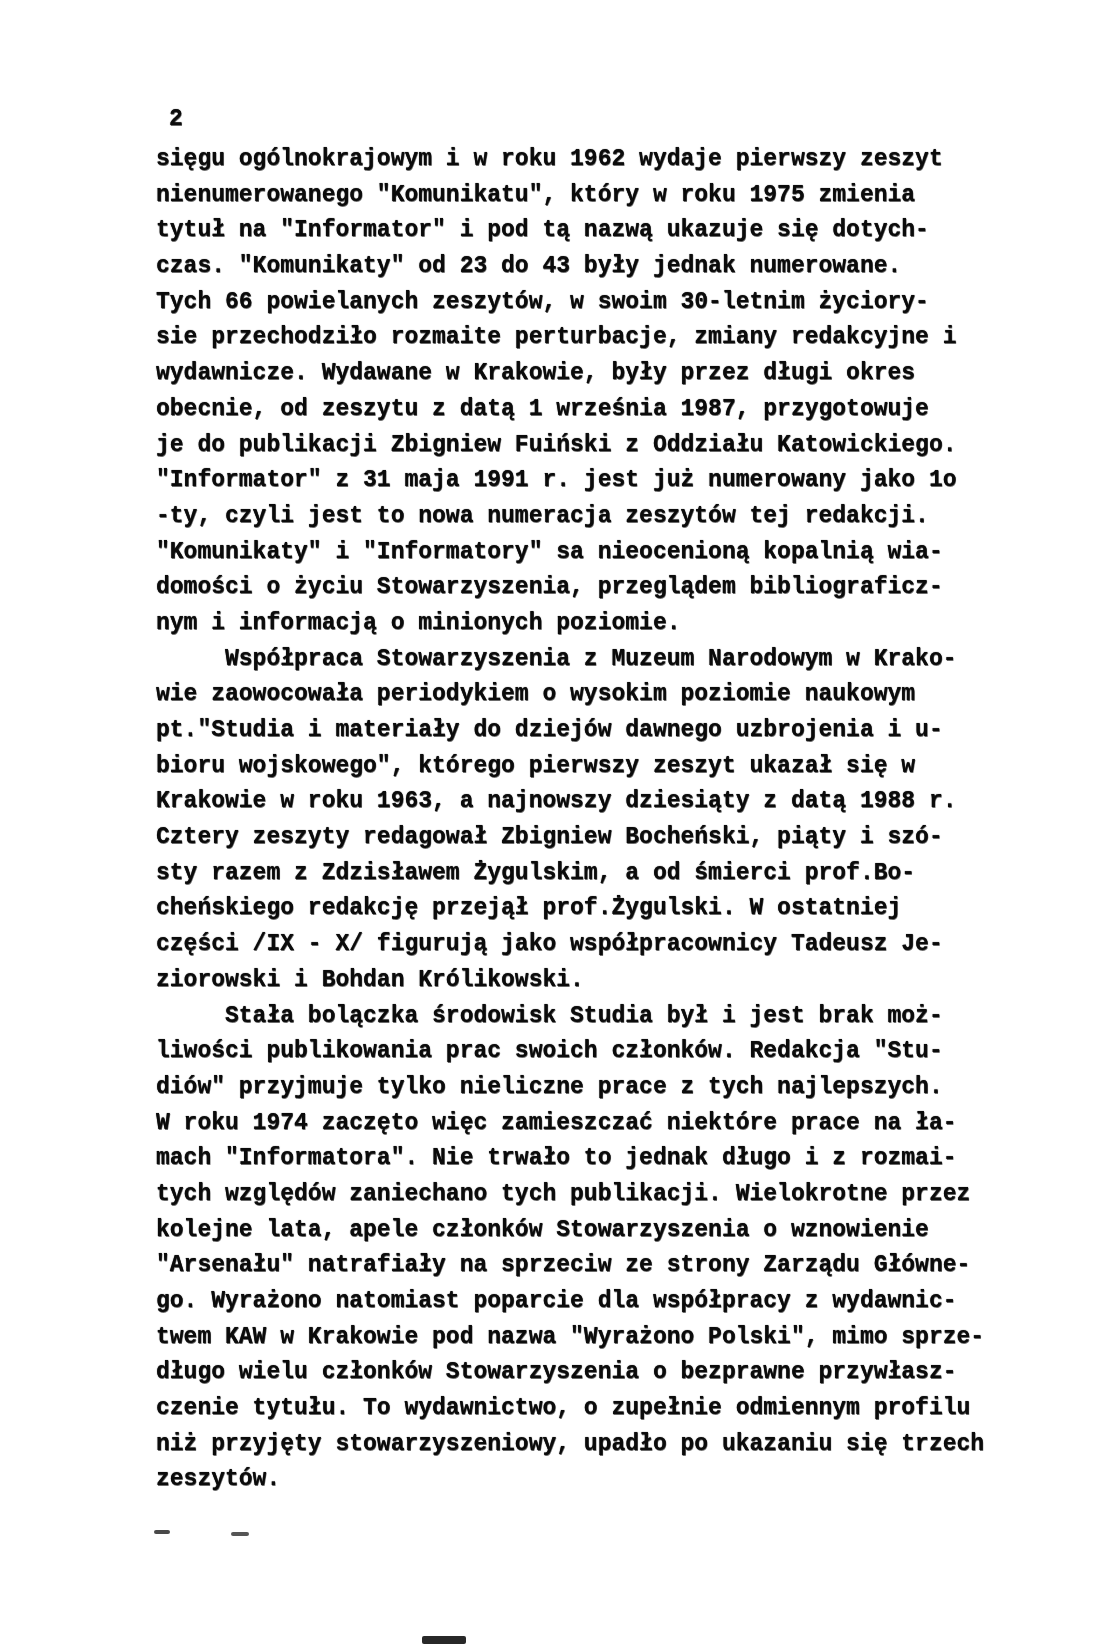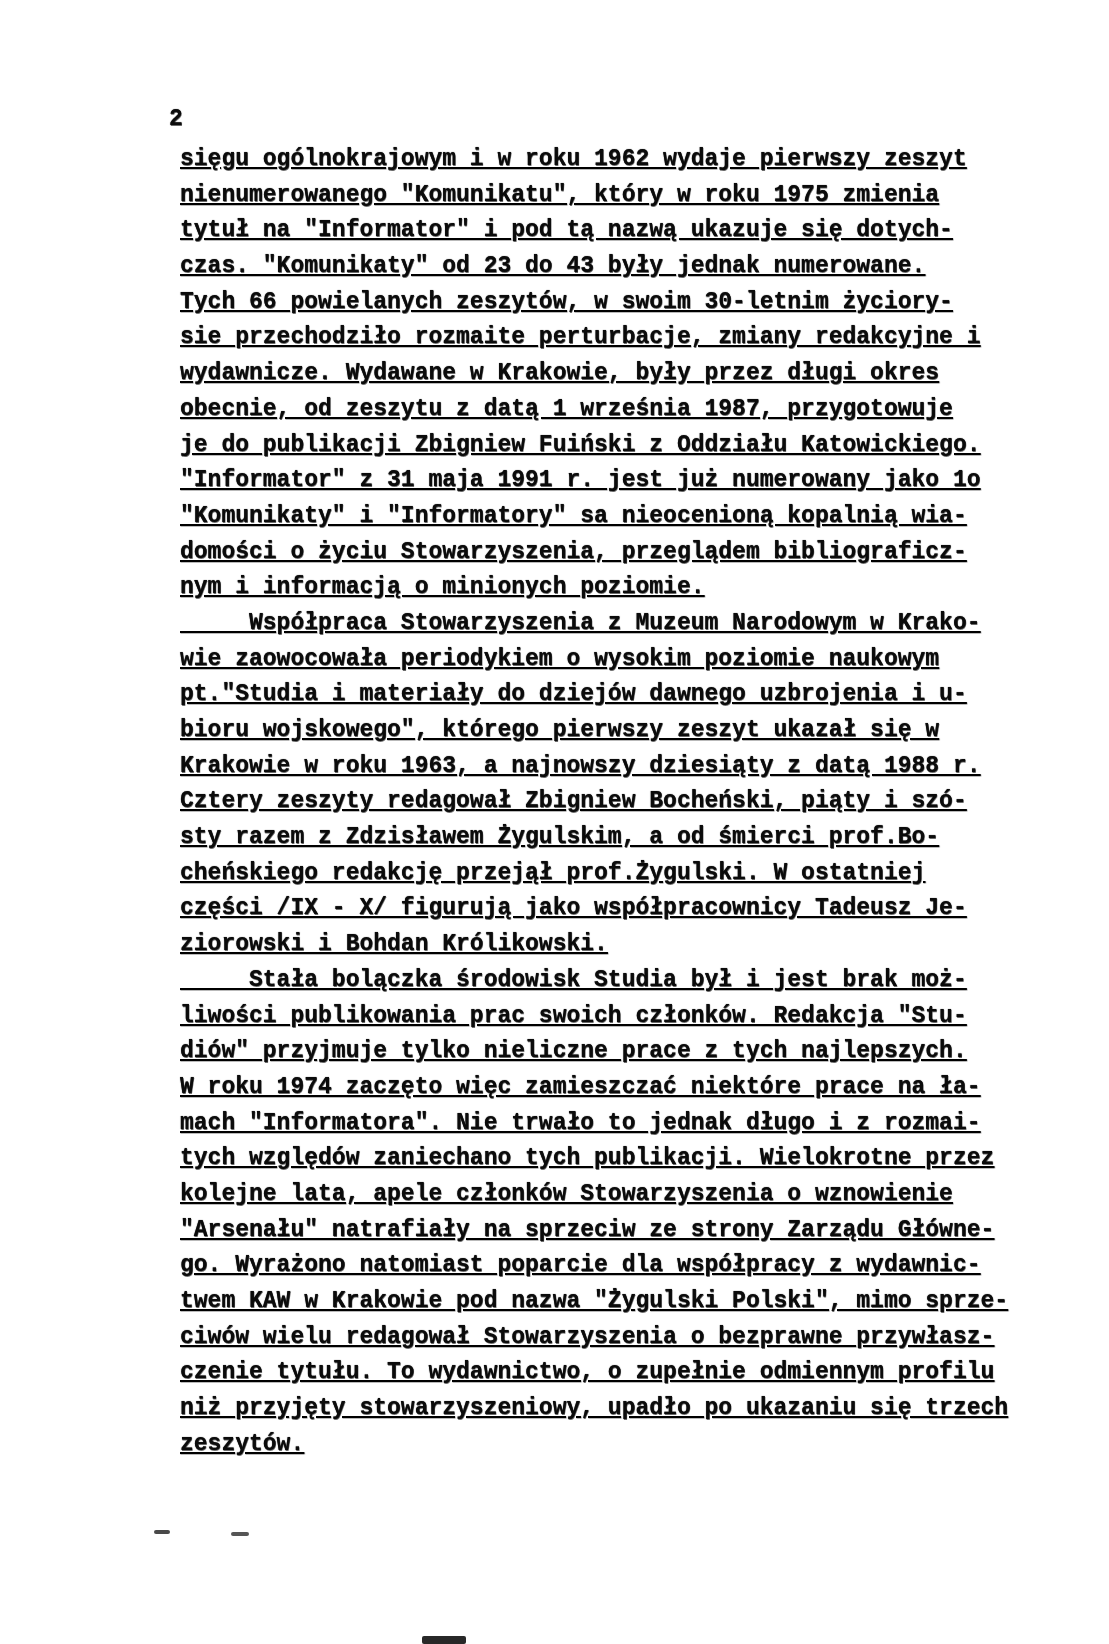--- a/index.html
+++ b/index.html
@@ -22,23 +22,22 @@
   .page-number {
     position: absolute;
     left: 169px;
     top: 106px;
     font: 700 23px "Liberation Mono", "DejaVu Sans Mono", monospace;
     color: #0b0b0b;
     text-shadow: 0 0 1px rgba(0,0,0,0.75), 0.5px 0.5px 0 rgba(0,0,0,0.55);
   }
   .text-block {
     position: absolute;
-    left: 180px;
+    left: 156px;
     top: 146px;
-    text-decoration: underline;
   }
   .line {
     height: 35.7px;
     line-height: 35.7px;
     white-space: pre;
     font: 700 23px "Liberation Mono", "DejaVu Sans Mono", monospace;
     color: #0b0b0b;
     text-shadow: 0 0 1px rgba(0,0,0,0.75), 0.5px 0.5px 0 rgba(0,0,0,0.55);
     letter-spacing: 0;
   }
@@ -62,20 +61,21 @@
       <div class="line">sięgu ogólnokrajowym i w roku 1962 wydaje pierwszy zeszyt</div>
       <div class="line">nienumerowanego "Komunikatu", który w roku 1975 zmienia</div>
       <div class="line">tytuł na "Informator" i pod tą nazwą ukazuje się dotych-</div>
       <div class="line">czas. "Komunikaty" od 23 do 43 były jednak numerowane.</div>
       <div class="line">Tych 66 powielanych zeszytów, w swoim 30-letnim życiory-</div>
       <div class="line">sie przechodziło rozmaite perturbacje, zmiany redakcyjne i</div>
       <div class="line">wydawnicze. Wydawane w Krakowie, były przez długi okres</div>
       <div class="line">obecnie, od zeszytu z datą 1 września 1987, przygotowuje</div>
       <div class="line">je do publikacji Zbigniew Fuiński z Oddziału Katowickiego.</div>
       <div class="line">"Informator" z 31 maja 1991 r. jest już numerowany jako 1o</div>
+      <div class="line">-ty, czyli jest to nowa numeracja zeszytów tej redakcji.</div>
       <div class="line">"Komunikaty" i "Informatory" sa nieocenioną kopalnią wia-</div>
       <div class="line">domości o życiu Stowarzyszenia, przeglądem bibliograficz-</div>
       <div class="line">nym i informacją o minionych poziomie.</div>
       <div class="line">     Współpraca Stowarzyszenia z Muzeum Narodowym w Krako-</div>
       <div class="line">wie zaowocowała periodykiem o wysokim poziomie naukowym</div>
       <div class="line">pt."Studia i materiały do dziejów dawnego uzbrojenia i u-</div>
       <div class="line">bioru wojskowego", którego pierwszy zeszyt ukazał się w</div>
       <div class="line">Krakowie w roku 1963, a najnowszy dziesiąty z datą 1988 r.</div>
       <div class="line">Cztery zeszyty redagował Zbigniew Bocheński, piąty i szó-</div>
       <div class="line">sty razem z Zdzisławem Żygulskim, a od śmierci prof.Bo-</div>
@@ -84,22 +84,22 @@
       <div class="line">ziorowski i Bohdan Królikowski.</div>
       <div class="line">     Stała bolączka środowisk Studia był i jest brak moż-</div>
       <div class="line">liwości publikowania prac swoich członków. Redakcja "Stu-</div>
       <div class="line">diów" przyjmuje tylko nieliczne prace z tych najlepszych.</div>
       <div class="line">W roku 1974 zaczęto więc zamieszczać niektóre prace na ła-</div>
       <div class="line">mach "Informatora". Nie trwało to jednak długo i z rozmai-</div>
       <div class="line">tych względów zaniechano tych publikacji. Wielokrotne przez</div>
       <div class="line">kolejne lata, apele członków Stowarzyszenia o wznowienie</div>
       <div class="line">"Arsenału" natrafiały na sprzeciw ze strony Zarządu Główne-</div>
       <div class="line">go. Wyrażono natomiast poparcie dla współpracy z wydawnic-</div>
-      <div class="line">twem KAW w Krakowie pod nazwa "Żygulski Polski", mimo sprze-</div>
-      <div class="line">ciwów wielu redagował Stowarzyszenia o bezprawne przywłasz-</div>
+      <div class="line">twem KAW w Krakowie pod nazwa "Wyrażono Polski", mimo sprze-</div>
+      <div class="line">długo wielu członków Stowarzyszenia o bezprawne przywłasz-</div>
       <div class="line">czenie tytułu. To wydawnictwo, o zupełnie odmiennym profilu</div>
       <div class="line">niż przyjęty stowarzyszeniowy, upadło po ukazaniu się trzech</div>
       <div class="line">zeszytów.</div>
     </div>
 
   <span class="smudge dash-1"></span>
   <span class="smudge dash-2"></span>
   <span class="smudge bottom-mark"></span>
 
 </div>

